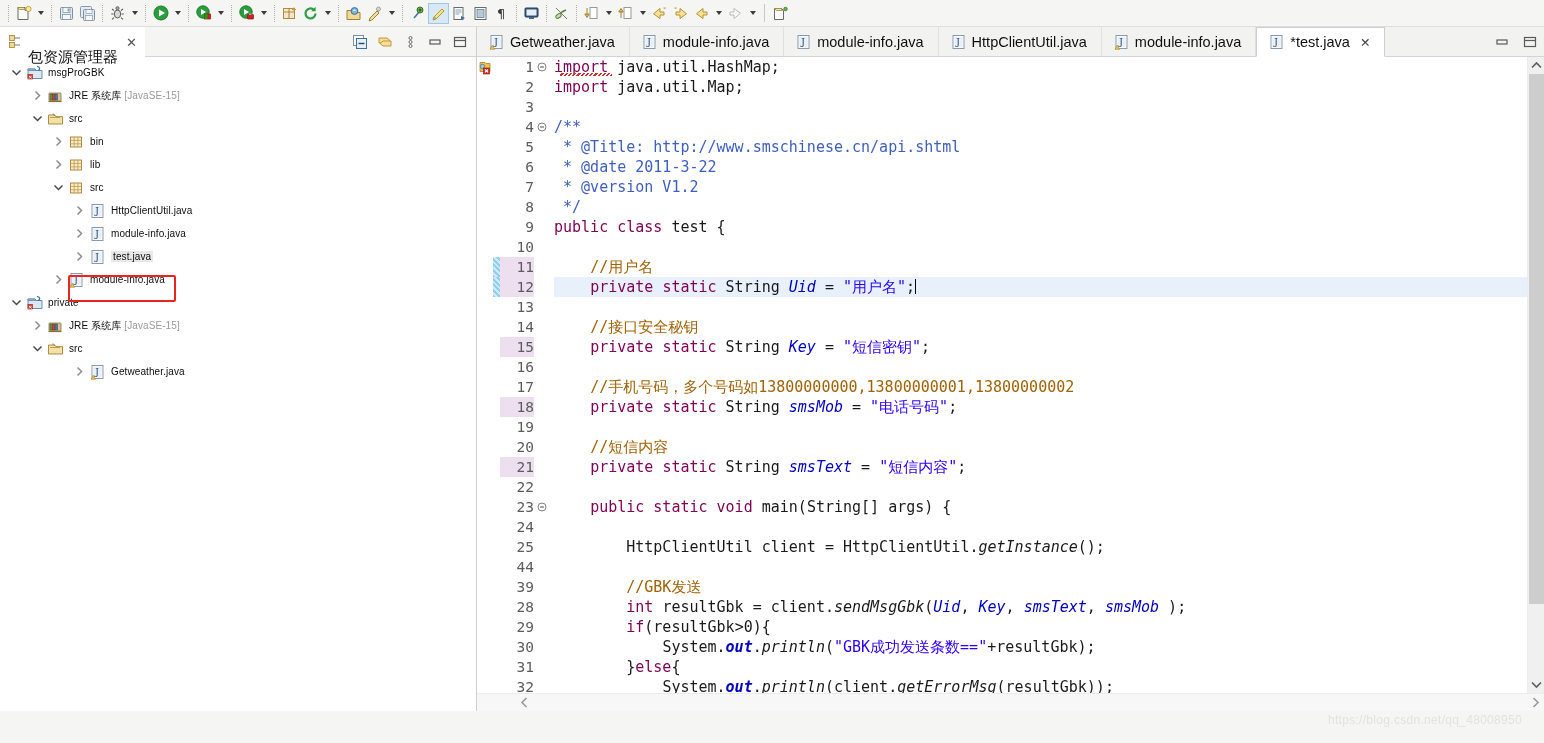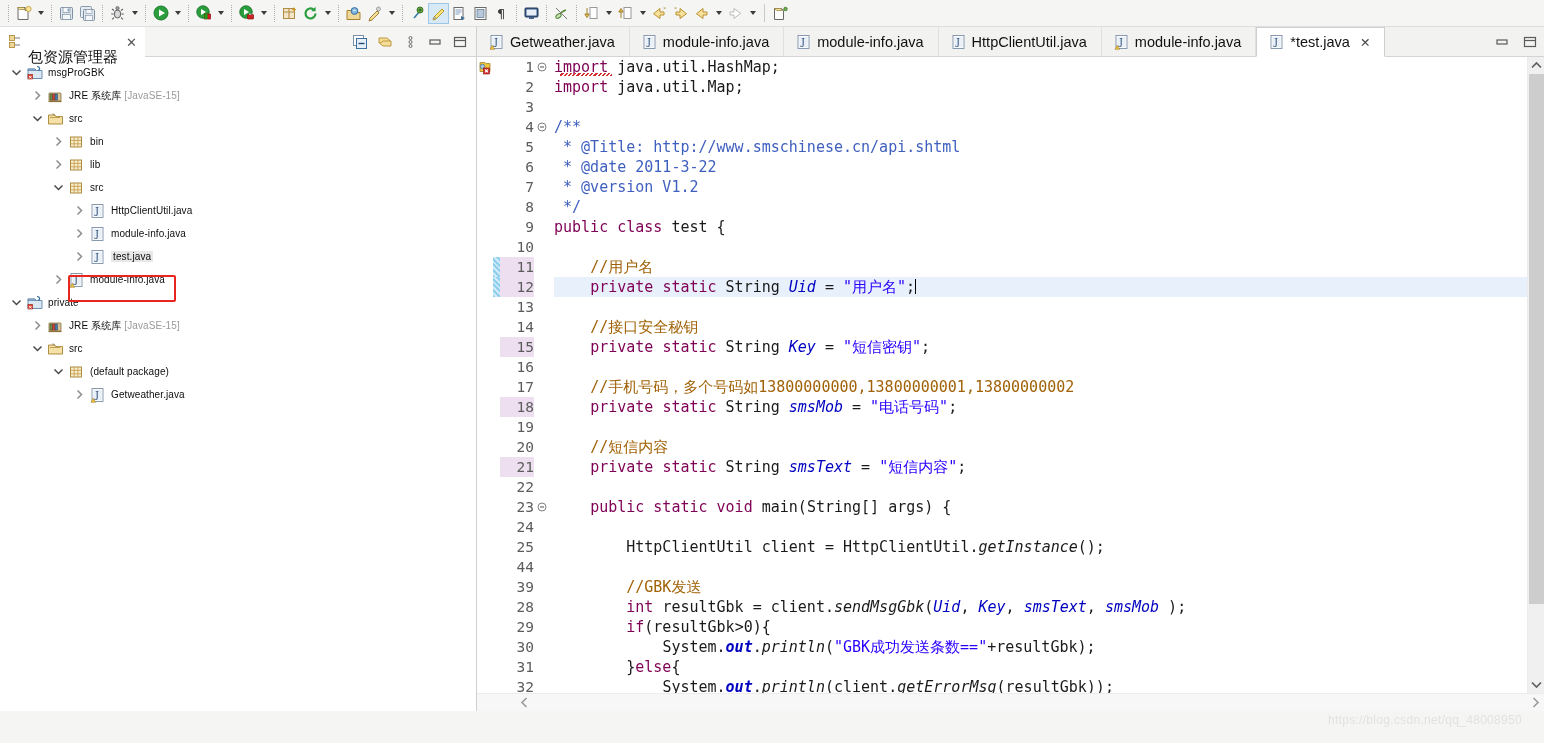--- a/index.html
+++ b/index.html
@@ -632,34 +632,20 @@
               </svg>
             </span>
             <span class="ticon">
               <svg width="17" height="16" viewBox="0 0 17 16">
                 <path d="M1.5 4h6l1.3 1.6H15.5V13H1.5z" fill="#f5e0a8" stroke="#a5822f" stroke-width=".9"></path>
                 <path d="M3 6.5h10" stroke="#a5822f" stroke-width=".7"></path>
                 <path d="M5.5 3c1.4 0 2.3.8 2.3 1.9" fill="none" stroke="#8a6e35" stroke-width="1"></path>
               </svg>
             </span>
             <span class="tlabel">src</span>
-          </div>
-          <div class="tnode" style="padding-left: 50px;">
-            <span class="twist">
-              <svg width="11" height="11" viewBox="0 0 11 11">
-                <path d="M1.5 3.5L5.5 7.5 9.5 3.5" fill="none" stroke="#4a4a4a" stroke-width="1.5"></path>
-              </svg>
-            </span>
-            <span class="ticon">
-              <svg width="17" height="16" viewBox="0 0 17 16">
-                <rect x="2.5" y="3" width="11" height="10" fill="#f7eccb" stroke="#a5822f" stroke-width=".9"></rect>
-                <path d="M2.5 6.4h11M6.2 3v10M9.9 3v10M2.5 9.8h11" stroke="#c49a4a" stroke-width=".8"></path>
-              </svg>
-            </span>
-            <span class="tlabel">(default package)</span>
           </div>
           <div class="tnode" style="padding-left: 71px;">
             <span class="twist">
               <svg width="11" height="11" viewBox="0 0 11 11">
                 <path d="M3.5 1.5L7.5 5.5 3.5 9.5" fill="none" stroke="#8d8d8d" stroke-width="1.5"></path>
               </svg>
             </span>
             <span class="ticon">
               <svg width="15" height="16" viewBox="0 0 15 16">
                 <rect x="2" y="1.5" width="11" height="13" fill="#ffffff" stroke="#7d90a8" stroke-width=".9"></rect>

